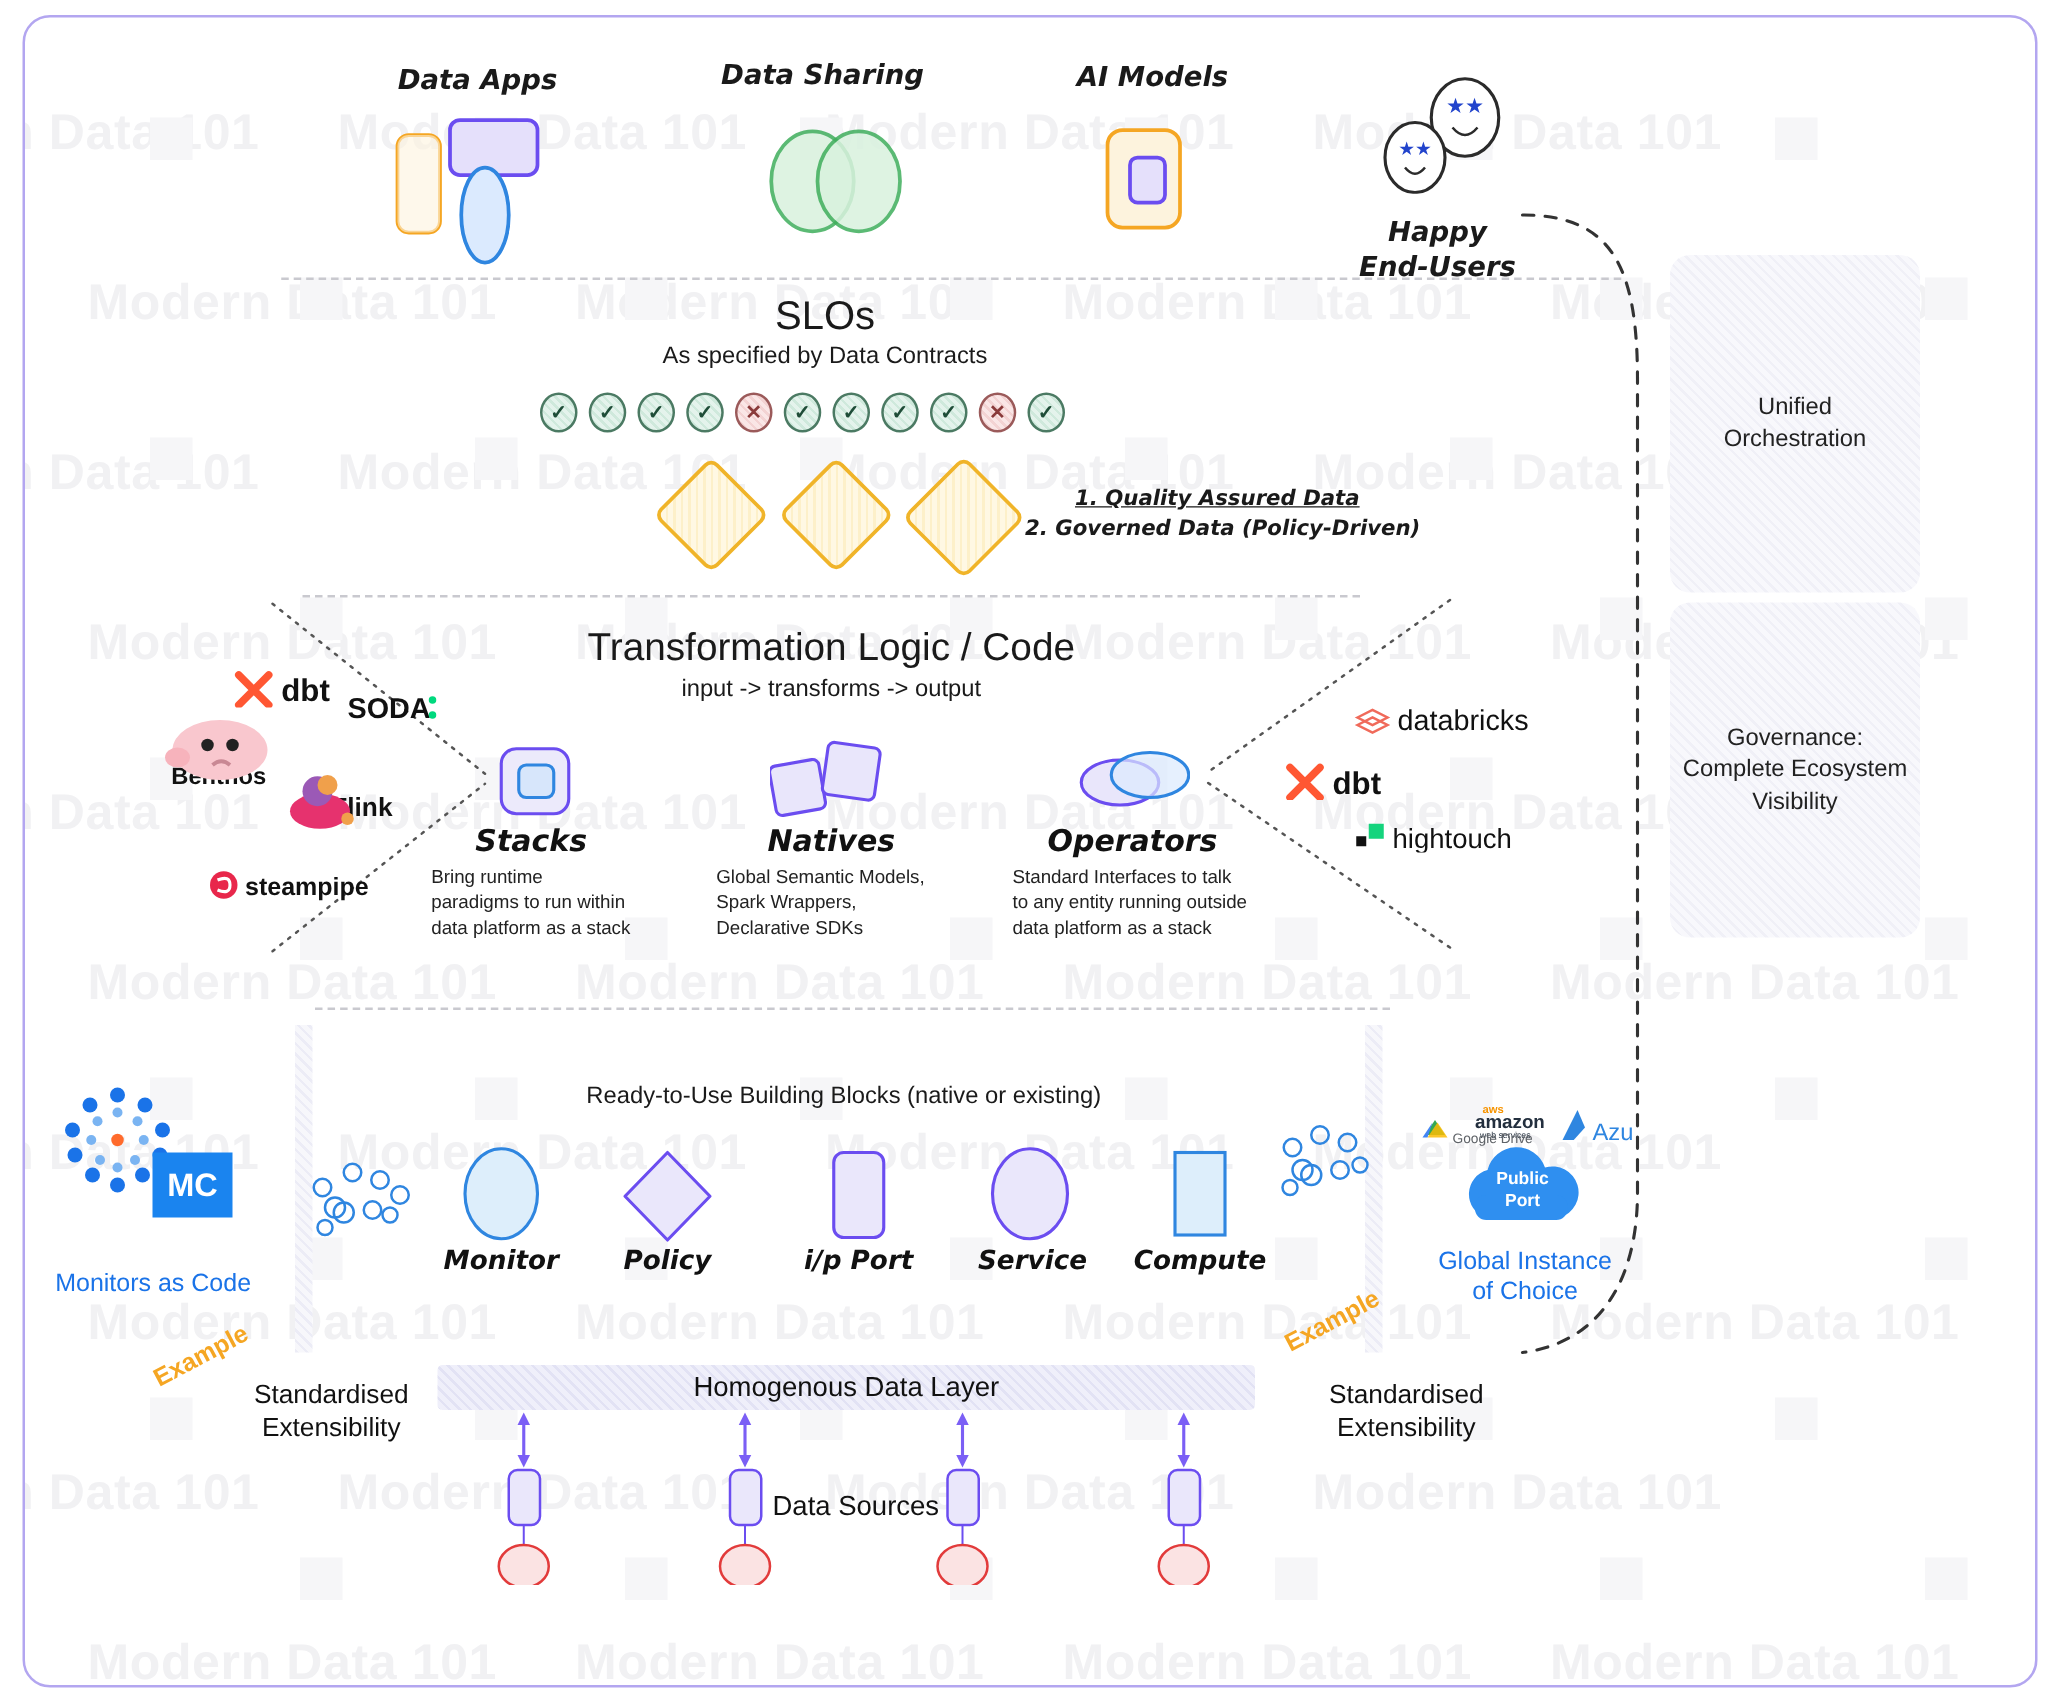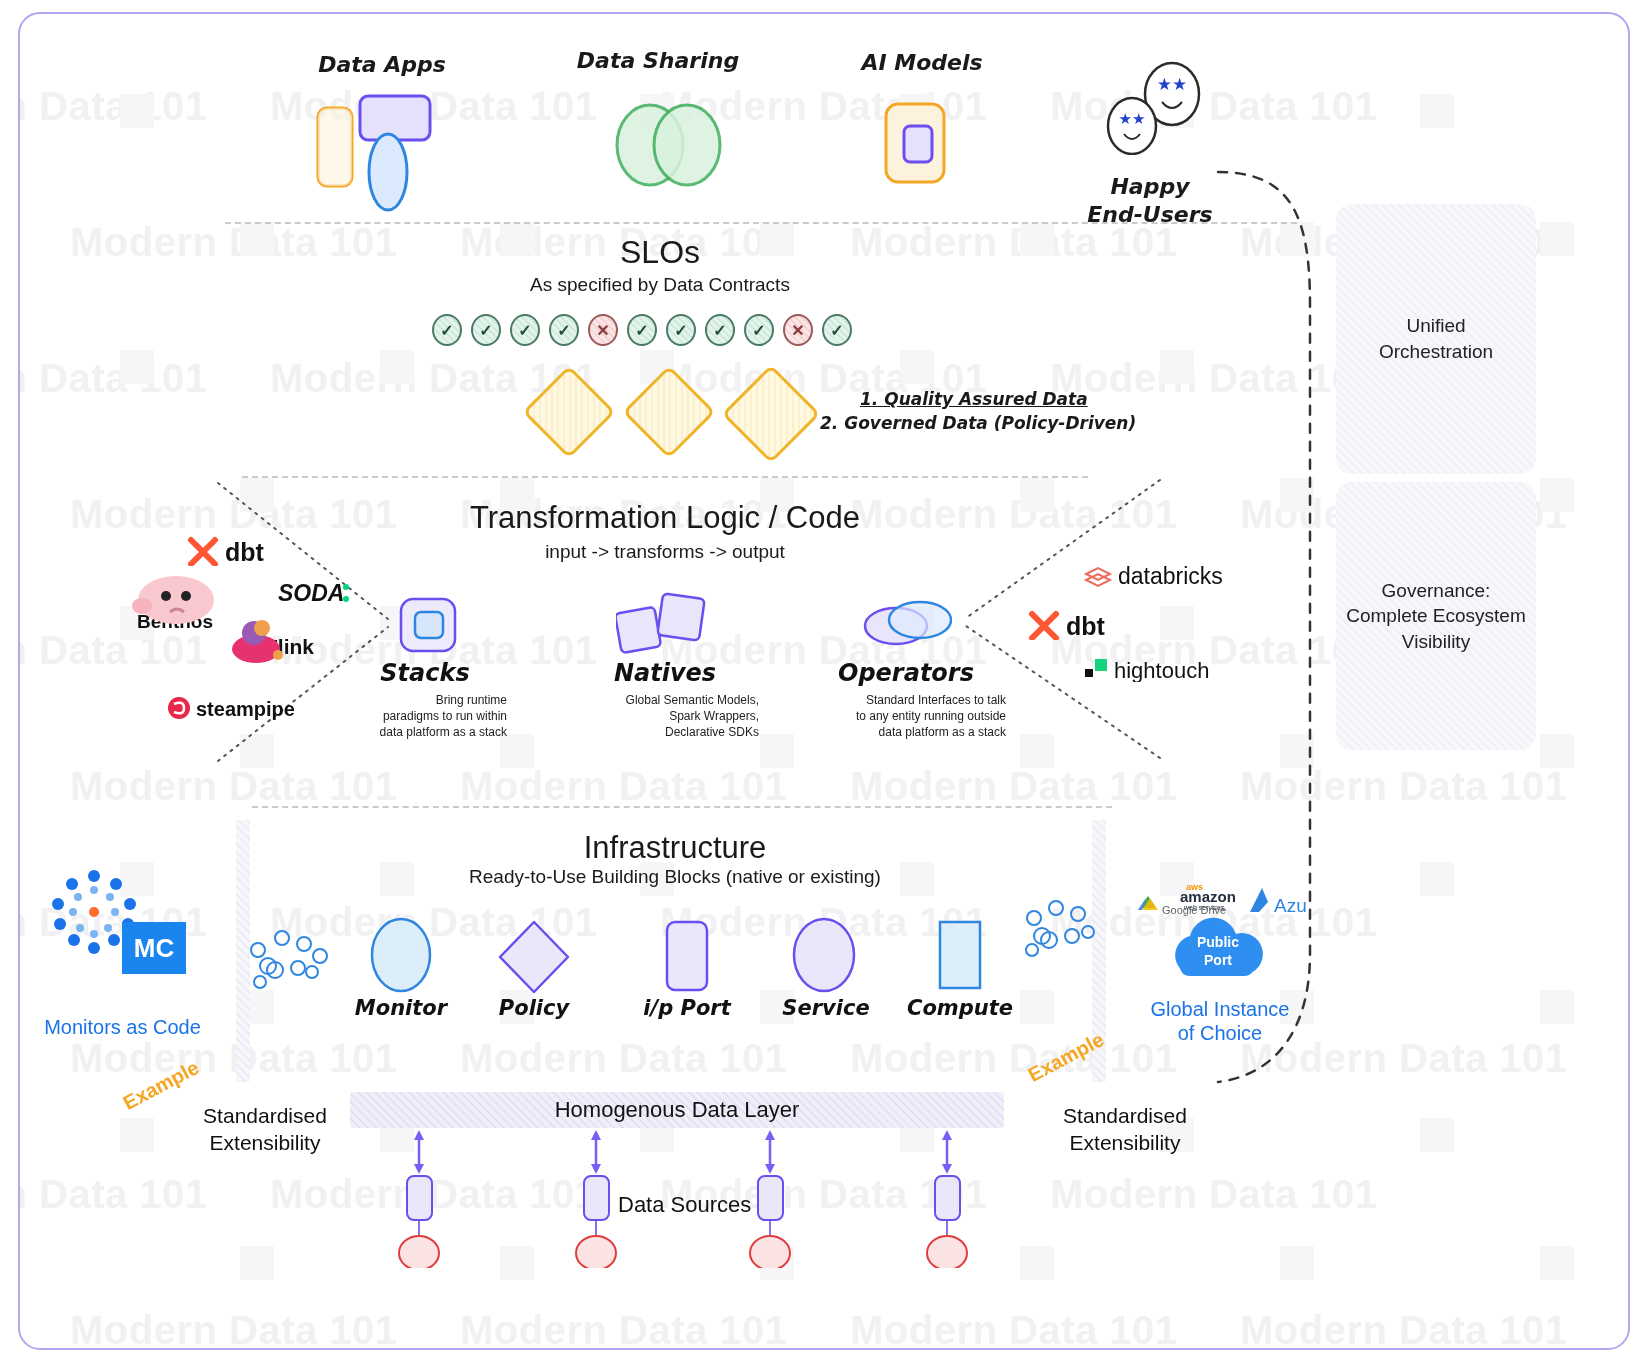--- a/index.html
+++ b/index.html
@@ -34,21 +34,21 @@
   .badge.bad{border:2px solid #9b5a5a;background:repeating-linear-gradient(45deg,#f3d3d3,#f3d3d3 2px,#fae6e6 2px,#fae6e6 5px);color:#8a3a3a;}
 
   .diamond{position:absolute;border:3px solid #f0b429;
     background:repeating-linear-gradient(45deg,#fdf0c9,#fdf0c9 2px,#fff8e3 2px,#fff8e3 6px);
     transform:rotate(45deg);border-radius:8px;}
 
   .slo-list{position:absolute;font-family:"DejaVu Sans",sans-serif;font-weight:600;font-size:17px;color:#1a1a1a;line-height:1.55;font-style:italic;}
 
   .col-title{position:absolute;text-align:center;font-size:24px;color:#111;
     font-family:"DejaVu Sans",sans-serif;font-weight:600;font-style:italic;}
-  .col-desc{position:absolute;text-align:right;font-size:12px;color:#222;line-height:1.35;
+  .col-desc{position:absolute;text-align:left;font-size:15px;color:#222;line-height:1.35;
     font-family:"Liberation Sans",sans-serif;}
 
   .infra-label{position:absolute;text-align:center;font-size:21px;color:#111;
     font-family:"DejaVu Sans",sans-serif;font-weight:600;font-style:italic;}
 
   .side-box{position:absolute;width:200px;border-radius:16px;
     background:repeating-linear-gradient(45deg,#f0f0f7,#f0f0f7 2px,#f8f8fc 2px,#f8f8fc 6px);
     display:flex;align-items:center;justify-content:center;text-align:center;
     font-size:19px;color:#222;line-height:1.35;font-family:"Liberation Sans",sans-serif;}
 
@@ -262,21 +262,21 @@
   <div class="layer" style="left:110px;top:560px;">
     <svg width="92" height="56">
       <ellipse cx="46" cy="26" rx="38" ry="24" fill="#f9c7ce"></ellipse>
       <ellipse cx="12" cy="32" rx="10" ry="8" fill="#f7b3bc"></ellipse>
       <circle cx="36" cy="22" r="5" fill="#222"></circle>
         <circle cx="56" cy="22" r="5" fill="#222"></circle>
       <path d="M40 38 q7 -6 14 0" stroke="#c98894" stroke-width="3" fill="none"></path>
     </svg>
   </div>
   <div class="logo-txt" style="left:117px;top:597px;font-size:19px;">Benthos</div>
-  <div class="layer" style="left:258px;top:565px;font-style:italic;">
+  <div class="layer" style="left:258px;top:538px;">
     <svg width="110" height="28">
       <text x="0" y="22" font-size="23" font-weight="800" fill="#111" font-family="Liberation Sans, sans-serif">SODA</text>
       <circle cx="68" cy="8" r="3" fill="#00d97e"></circle>
         <circle cx="68" cy="20" r="3" fill="#00d97e"></circle>
     </svg>
   </div>
   <div class="layer" style="left:208px;top:605px;">
     <svg width="60" height="46">
       <ellipse cx="28" cy="30" rx="24" ry="14" fill="#e6326e"></ellipse>
       <circle cx="26" cy="14" r="12" fill="#9b59b6"></circle>
@@ -344,21 +344,20 @@
   </div>
   <div class="col-title" style="left:810px;top:645px;width:152px;">Operators</div>
   <div class="col-desc" style="left:790px;top:678px;width:196px;white-space:pre-line;">Standard Interfaces to talk
 to any entity running outside
 data platform as a stack</div>
 
   <div class="dashrule" style="left:232px;top:792px;width:860px;"></div>
   <div class="vband" style="left:216px;top:806px;height:262px;"></div>
   <div class="vband" style="left:1072px;top:806px;height:262px;"></div>
 
-  <div class="sec-title" style="left:455px;top:816px;width:400px;font-size:31px;">Infrastructure</div>
   <div class="sec-sub" style="left:375px;top:852px;width:560px;">Ready-to-Use Building Blocks (native or existing)</div>
 
   <div class="layer" style="left:222px;top:906px;">
     <svg width="90" height="70">
       <circle cx="16" cy="30" r="7" fill="none" stroke="#2f86e0" stroke-width="2"></circle>
       <circle cx="40" cy="18" r="7" fill="none" stroke="#2f86e0" stroke-width="2"></circle>
       <circle cx="62" cy="24" r="7" fill="none" stroke="#2f86e0" stroke-width="2"></circle>
       <circle cx="78" cy="36" r="7" fill="none" stroke="#2f86e0" stroke-width="2"></circle>
       <circle cx="26" cy="46" r="8" fill="none" stroke="#2f86e0" stroke-width="2"></circle>
       <circle cx="33" cy="50" r="8" fill="none" stroke="#2f86e0" stroke-width="2"></circle>

